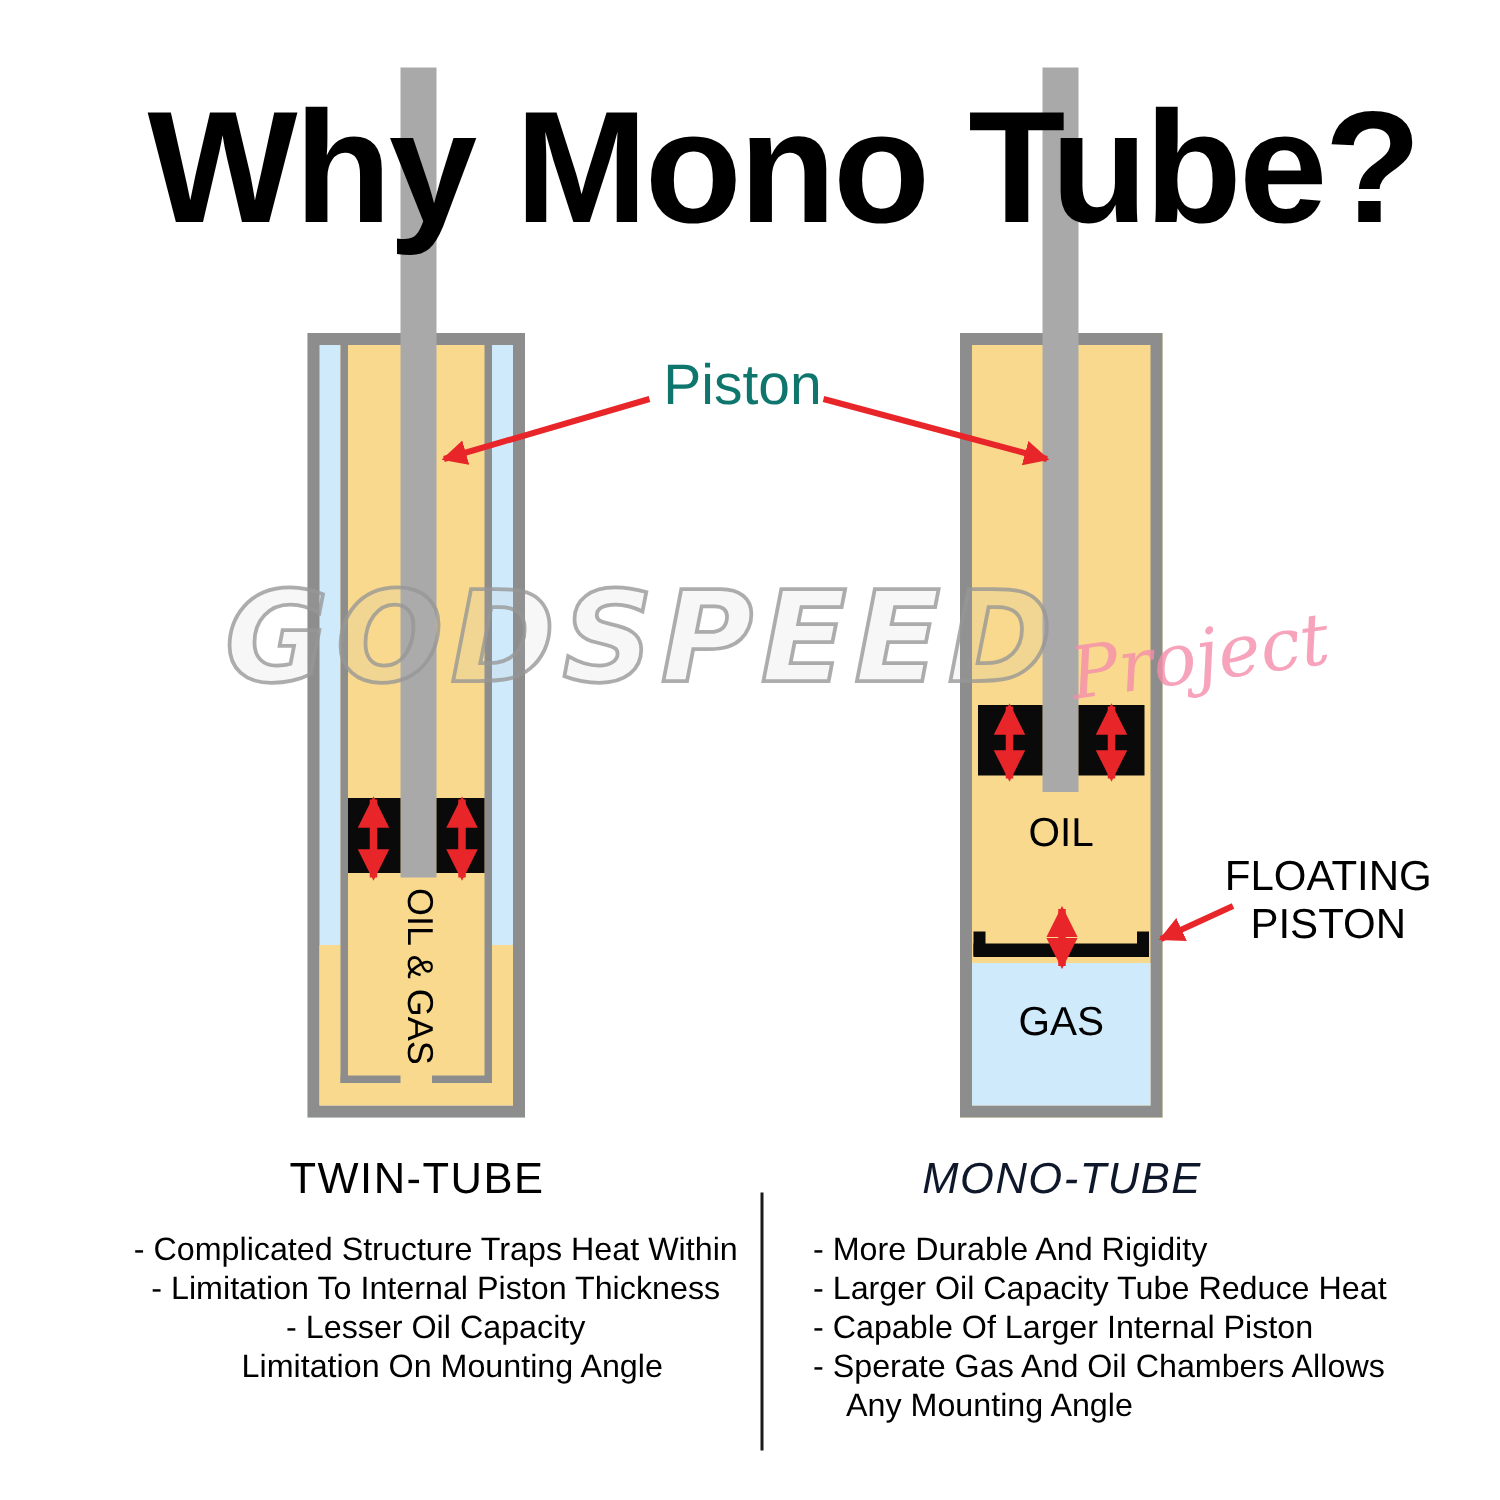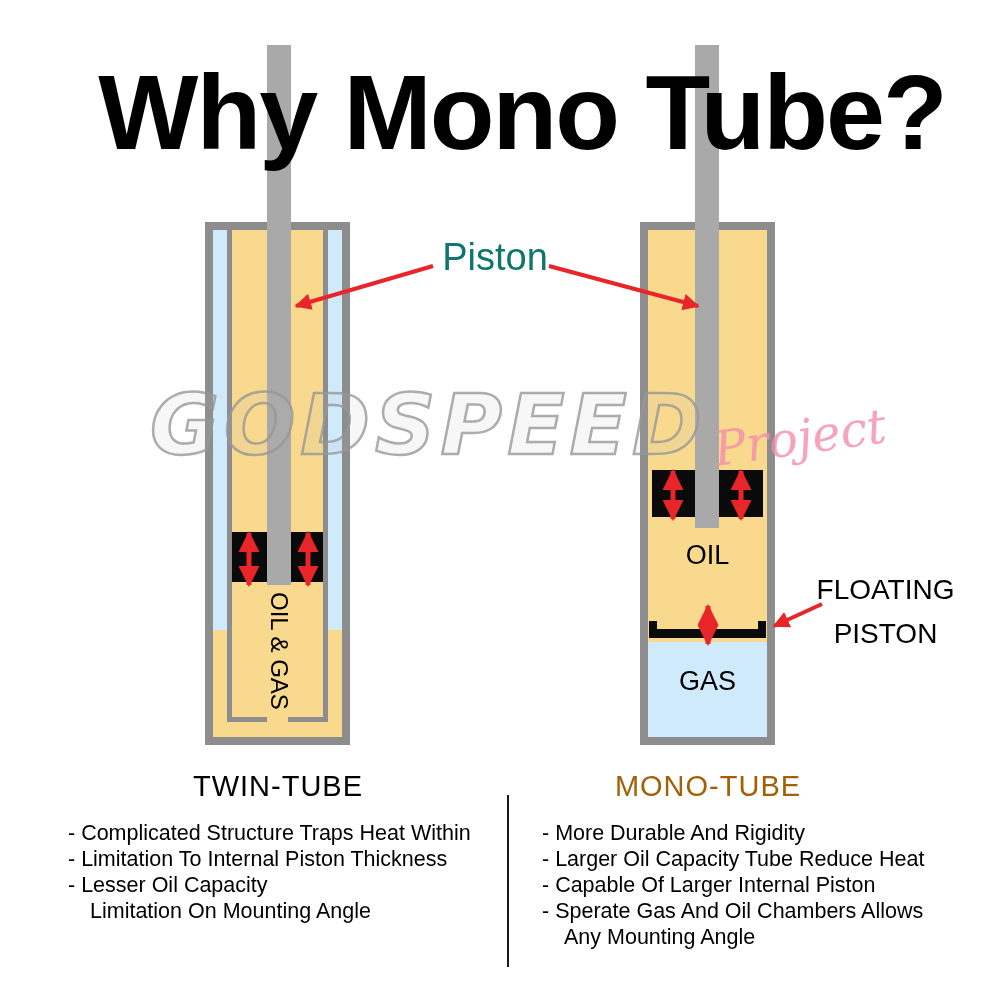--- a/index.html
+++ b/index.html
@@ -42,33 +42,33 @@
                   display:flex; align-items:center; justify-content:center; }
   .mono-oil-label { position:absolute; left:640px; top:540px; width:135px; text-align:center;
                     font-size:27px; color:#000; z-index:3; }
   .mono-gas-label { position:absolute; left:640px; top:666px; width:135px; text-align:center;
                     font-size:27px; color:#000; z-index:3; }
 
   
   .piston-callout { position:absolute; left:395px; top:236px; width:200px; text-align:center;
                     font-size:38px; color:#0f766e; z-index:7; }
   .floating-callout { position:absolute; left:798px; top:568px; width:175px; text-align:center;
-                      font-size:28px; line-height:44px; color:#000; z-index:7; }
+                      font-size:28px; line-height:32px; color:#000; z-index:7; }
 
   
   .tube-name { position:absolute; top:770px; width:250px; text-align:center; font-size:29px;
                letter-spacing:1px; color:#000; z-index:7; }
   .twin-name { left:153px; }
-  .mono-name { left:583px; color:#a16207; }
+  .mono-name { left:583px; color:#0f172a;font-style:italic; }
 
   .divider { position:absolute; left:507px; top:795px; width:2px; height:172px; background:#1a1a1a; z-index:7; }
 
   
   .points { position:absolute; top:820px; width:445px; font-size:21.5px; line-height:26px; color:#000; z-index:7; }
-  .points-left { left:68px; }
+  .points-left { left:68px;text-align:center; }
   .points-right { left:542px; }
   .point.indent { padding-left:22px; }
 
   
   .watermark { position:absolute; left:150px; top:376px; width:780px; z-index:6;
                pointer-events:none; white-space:nowrap; }
   .wm-main { font-family:"DejaVu Sans",sans-serif; font-size:84px; font-weight:bold; font-style:italic;
              letter-spacing:5px; color:rgba(190,190,190,0.12);
              -webkit-text-stroke:2.5px rgba(150,150,150,0.78); }
   .wm-accent { font-family:"DejaVu Serif",serif; font-size:48px; font-style:italic;

